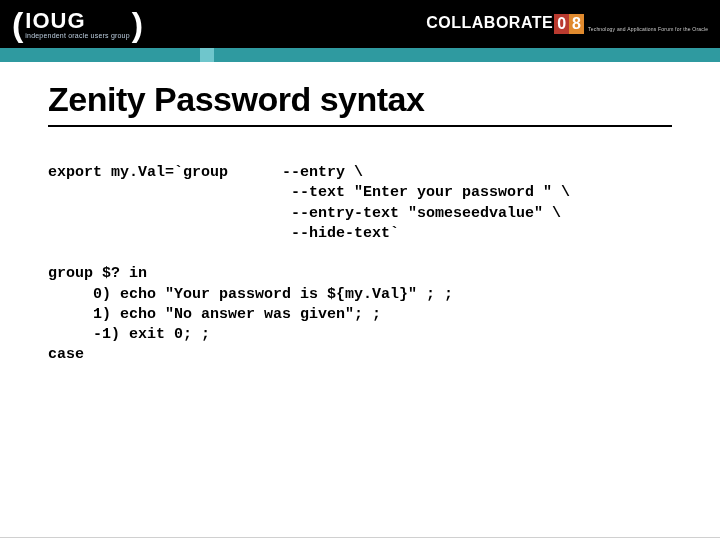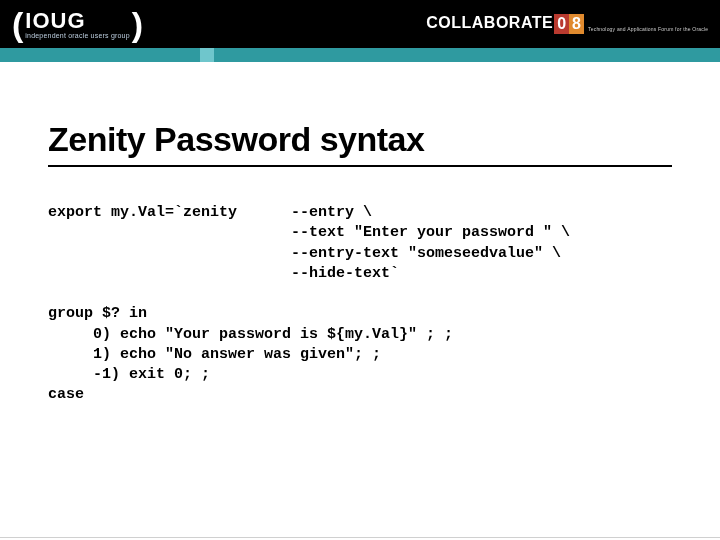--- a/index.html
+++ b/index.html
@@ -13,21 +13,21 @@
   .ioug-sub { font-size: 7px; color: #bcd; letter-spacing: 0.2px; }
   .collab { display: flex; align-items: flex-start; }
   .collab-text { color: #fff; font-weight: bold; font-size: 16px; letter-spacing: 0.5px; }
   .collab-08 { display: inline-flex; margin-left: 1px; }
   .collab-0 { background: #b93a2f; color: #fff; font-weight: bold; font-size: 16px; padding: 1px 3px; }
   .collab-8 { background: #e08a2e; color: #fff; font-weight: bold; font-size: 16px; padding: 1px 3px; }
   .collab-tag { font-size: 5px; color: #ccc; letter-spacing: 0.2px; margin-left: 4px; align-self: flex-end; padding-bottom:2px; max-width:120px; white-space:nowrap; overflow:hidden;}
   .teal-bar { height: 14px; background: #2f9aa0; display: flex; }
   .teal-bar .spacer { width: 200px; }
   .teal-bar .light { flex: 0 0 14px; background: #6fc6cc; }
-  .content { padding: 18px 48px 0 48px; margin-top: 40px; }
+  .content { padding: 18px 48px 0 48px; }
   .title { font-family: Arial, Helvetica, sans-serif; font-size: 34px; font-weight: 900; color: #000; letter-spacing: -0.5px; }
   .underline { height: 2px; background: #000; margin-top: 6px; width: 100%; }
   .code { font-family: "Courier New", Courier, monospace; font-weight: bold; font-size: 15px; color: #000; white-space: pre; margin-top: 36px; line-height: 1.35; }
   .footer-line { position: absolute; left: 0; right: 0; bottom: 2px; height: 1px; background: #d0d0d0; }
 </style>
 </head>
 <body>
 
 <div class="slide">
 
@@ -52,21 +52,21 @@
 
   <div class="teal-bar">
     <div class="spacer"></div>
     <div class="light"></div>
   </div>
 
   <div class="content">
     <div class="title">Zenity Password syntax</div>
     <div class="underline"></div>
 
-    <div class="code"><span><span>export my.Val=`zenity</span>      <span>--entry \</span></span>
+    <div class="code"><span><span>export my.Val=`group</span>      <span>--entry \</span></span>
 <span>                           <span>--text "Enter your password " \</span></span>
 <span>                           <span>--entry-text "someseedvalue" \</span></span>
 <span>                           <span>--hide-text`</span></span>
 
 <span>group $? in</span>
 <span>     0) echo "Your password is ${my.Val}" ; ;</span>
 <span>     1) echo "No answer was given"; ;</span>
 <span>     -1) exit 0; ;</span>
 <span>case</span></div>
   </div>

